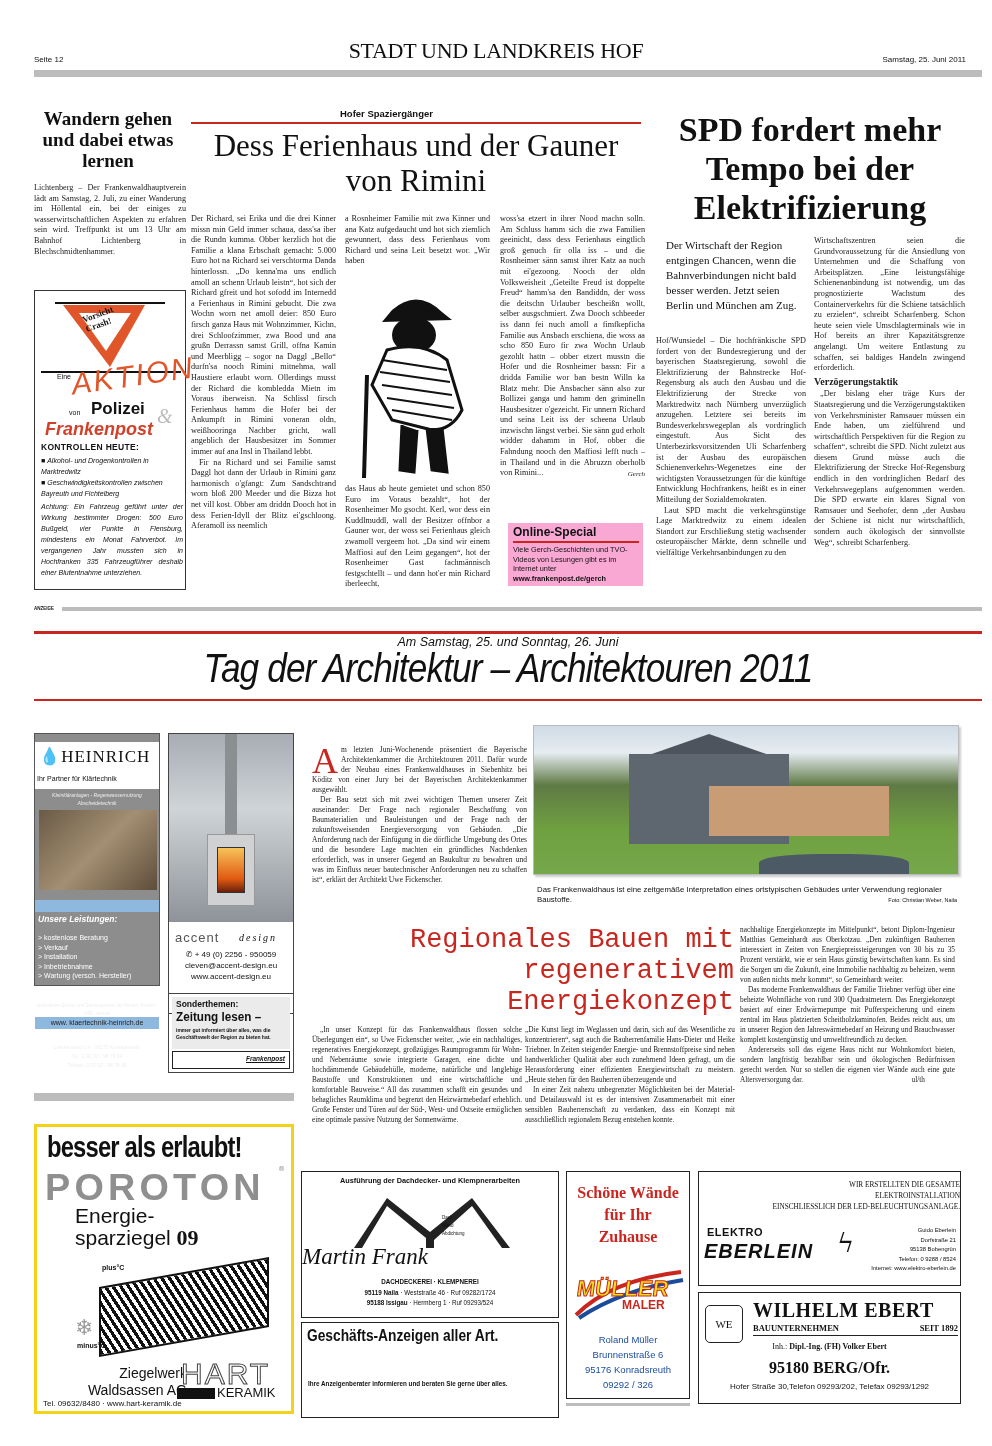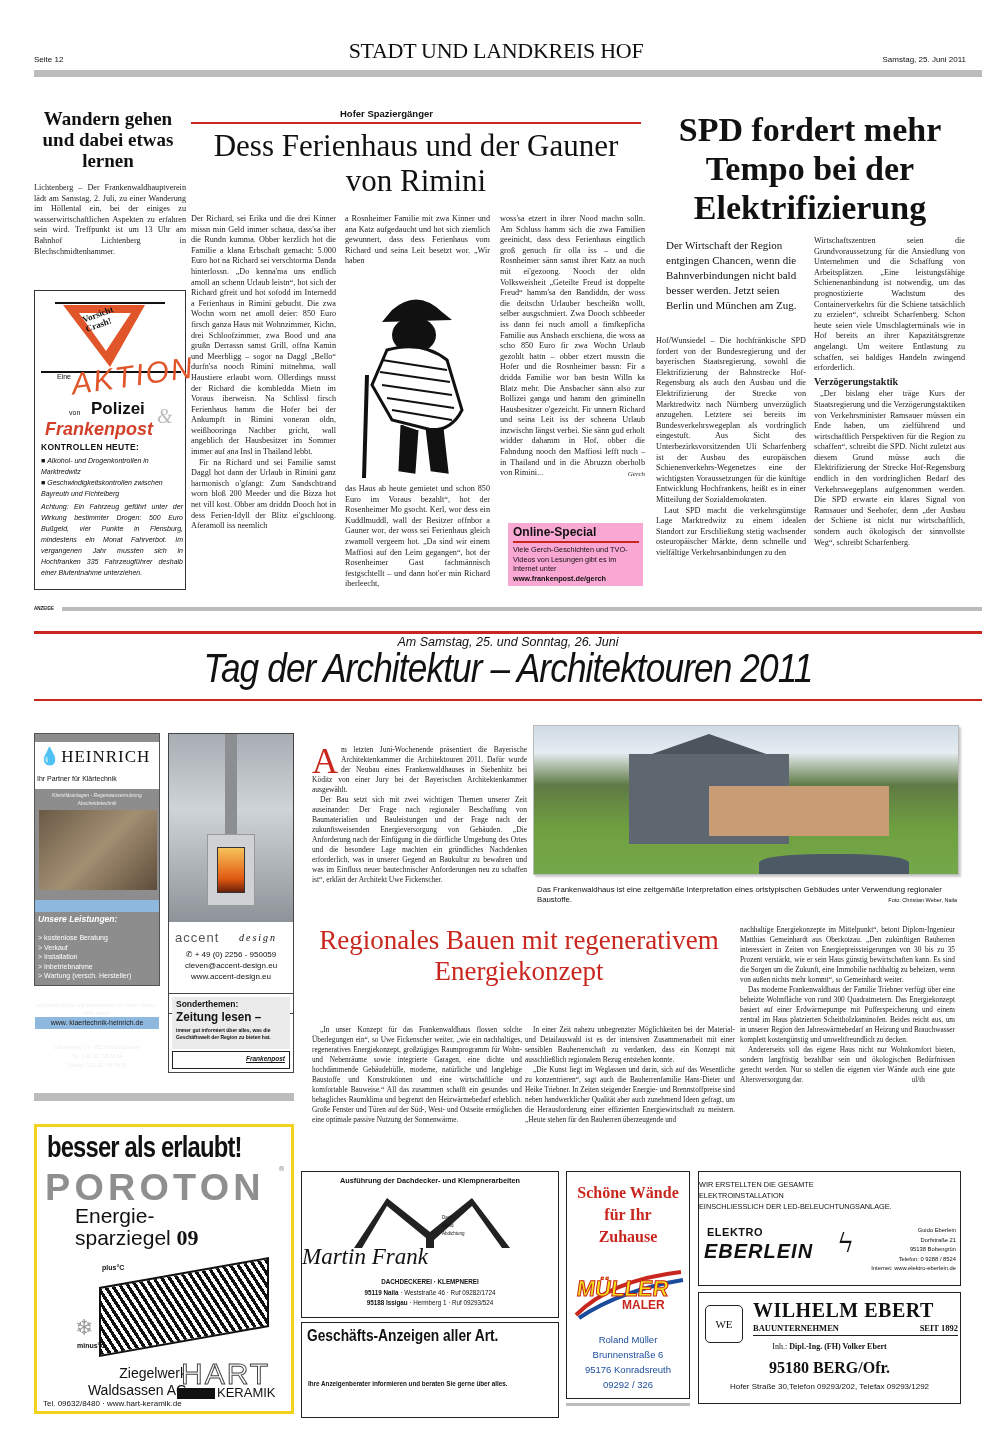--- a/index.html
+++ b/index.html
@@ -85,21 +85,21 @@
 
 #arch-intro{left:312px;top:745px;width:215px;font-size:7.5px;line-height:10px}
 #dropcap{float:left;font-family:"Liberation Serif",serif;font-size:36px;line-height:28px;color:#c8261e;margin:2px 3px 0 0}
 #house-img{left:533px;top:725px;width:426px;height:150px;background:linear-gradient(180deg,#cfdbe6 0,#e6ecf1 18%,#5f7a45 40%,#6fa040 70%,#75a84b);border:1px solid #bbb;box-shadow:2px 2px 2px #ccc;overflow:hidden}
 .house-body{position:absolute;left:95px;top:28px;width:160px;height:90px;background:#5e6670}
 .house-roof{position:absolute;left:95px;top:8px;width:0;height:0;border-left:80px solid transparent;border-right:80px solid transparent;border-bottom:28px solid #4d545d}
 .house-wing{position:absolute;left:175px;top:60px;width:180px;height:50px;background:#c89d76}
 .house-pond{position:absolute;left:225px;top:128px;width:150px;height:22px;background:#4c5a66;border-radius:40% 40% 0 0}
 #house-caption{left:537px;top:885px;width:420px;font-family:"Liberation Sans",sans-serif;font-size:7.8px;line-height:10px}
 #house-credit{position:absolute;right:0;bottom:0;font-size:5.5px}
-#arch-h2{left:304px;top:925px;width:430px;text-align:center;font-family:Liberation Serif, serif;font-size:27px;line-height:31px;color:#c8261e}
+#arch-h2{left:304px;top:925px;width:430px;text-align:right;font-family:Liberation Mono, monospace;font-size:27px;line-height:31px;color:#c8261e}
 #arch-col1{left:312px;top:1025px;width:210px;font-size:7.3px;line-height:10px}
 #arch-col2{left:525px;top:1025px;width:210px;font-size:7.3px;line-height:10px}
 #arch-col3{left:740px;top:925px;width:215px;font-size:7.3px;line-height:10px}
 
 #poroton{left:34px;top:1124px;width:260px;height:290px;border:3px solid #f2d21a;background:#fff}
 #por-h{position:absolute;left:10px;top:4px;font-family:"Liberation Sans",sans-serif;font-weight:bold;font-size:29px;letter-spacing:-1px;transform:scaleX(.82);transform-origin:left}
 #por-brand{position:absolute;left:8px;top:40px;font-family:"Liberation Sans",sans-serif;font-weight:bold;font-size:36px;color:#8f8f8f;letter-spacing:4px;transform:scaleX(1.05);transform-origin:left}
 #por-reg{position:absolute;right:6px;top:38px;font-size:7px;color:#888}
 #por-e1{position:absolute;left:38px;top:78px;font-family:"Liberation Sans",sans-serif;font-size:21px;line-height:22px}
 #por-09{font-family:"Liberation Serif",serif;font-weight:bold;font-size:22px}
@@ -127,21 +127,21 @@
 
 #mueller{left:566px;top:1171px;width:124px;height:228px;border:1px solid #222}
 #mueller-h{position:absolute;left:0;top:10px;width:122px;text-align:center;font-family:"Liberation Serif",serif;font-weight:bold;font-size:16px;line-height:22px;color:#c8261e}
 #mueller-logo{position:absolute;left:10px;top:104px;font-family:"Liberation Sans",sans-serif;font-weight:bold;font-size:22px;color:#f2e21a;-webkit-text-stroke:1px #c8261e;transform:skewX(-8deg)}
 #mueller-maler{position:absolute;left:55px;top:126px;font-family:"Liberation Sans",sans-serif;font-weight:bold;font-size:12px;color:#c8261e}
 #mueller-swoosh{position:absolute;left:4px;top:98px;width:114px;height:50px}
 #mueller-addr{position:absolute;left:0;top:160px;width:122px;text-align:center;font-family:"Liberation Sans",sans-serif;font-size:9.5px;line-height:15px;color:#1b4c9c}
 #mueller-bar{left:566px;top:1403px;width:124px;height:3px}
 
 #eberlein{left:698px;top:1171px;width:263px;height:115px;border:1px solid #222}
-#eb-h{position:absolute;left:0;top:7px;width:261px;text-align:left;font-family:Liberation Sans, sans-serif;font-size:7.3px;line-height:11px}
+#eb-h{position:absolute;left:0;top:7px;width:261px;text-align:right;font-family:Liberation Serif, serif;font-size:7.3px;line-height:11px}
 #eb-elektro{position:absolute;left:8px;top:54px;font-family:"Liberation Sans",sans-serif;font-weight:bold;font-size:11px;letter-spacing:.5px}
 #eb-name{position:absolute;left:5px;top:68px;font-family:"Liberation Sans",sans-serif;font-weight:bold;font-style:italic;font-size:20px;letter-spacing:1px}
 #eb-bolt{position:absolute;left:138px;top:56px;font-size:26px}
 #eb-addr{position:absolute;right:4px;top:54px;text-align:right;font-family:"Liberation Sans",sans-serif;font-size:5.8px;line-height:9.5px}
 #ebert{left:698px;top:1292px;width:263px;height:112px;border:1px solid #222}
 #ebert-logo{position:absolute;left:6px;top:12px;width:38px;height:38px;border:1px solid #222;border-radius:5px;font-family:"Liberation Serif",serif;font-size:11px;text-align:center;line-height:36px}
 #ebert-name{position:absolute;left:54px;top:6px;font-family:"Liberation Serif",serif;font-weight:bold;font-size:20px;letter-spacing:.5px}
 #ebert-sub{position:absolute;left:54px;top:30px;width:205px;font-family:"Liberation Serif",serif;font-weight:bold;font-size:8.5px;border-bottom:1px solid #222;padding-bottom:2px}
 #ebert-seit{float:right}
 #ebert-inh{position:absolute;left:0;top:49px;width:261px;text-align:center;font-family:"Liberation Serif",serif;font-size:8px}
@@ -304,22 +304,22 @@
 </div>
 <div class="abs" id="house-caption">
   <span>Das Frankenwaldhaus ist eine zeitgemäße Interpretation eines ortstypischen Gebäudes unter Verwendung regionaler Baustoffe.</span>
   <span id="house-credit">Foto: Christian Weber, Naila</span>
 </div>
 <div class="abs" id="arch-h2">Regionales Bauen mit regenerativem Energiekonzept</div>
 <div class="abs body-text" id="arch-col1">
   <p style="text-indent:8px">„In unser Konzept für das Frankenwaldhaus flossen solche Überlegungen ein“, so Uwe Fickenscher weiter, „wie ein nachhaltiges, regeneratives Energiekonzept, großzügiges Raumprogramm für Wohn- und Nebenräume sowie integrierte Garagen, eine dichte und hochdämmende Gebäudehülle, moderne, natürliche und langlebige Baustoffe und Konstruktionen und eine wirtschaftliche und komfortable Bauweise.“ All das zusammen schafft ein gesundes und behagliches Raumklima und begrenzt den Heizwärmebedarf erheblich. Große Fenster und Türen auf der Süd-, West- und Ostseite ermöglichen eine optimale passive Nutzung der Sonnenwärme.</p>
 </div>
 <div class="abs body-text" id="arch-col2">
+  <p>„Die Kunst liegt im Weglassen und darin, sich auf das Wesentliche zu konzentrieren“, sagt auch die Bauherrenfamilie Hans-Dieter und Heike Triebner. In Zeiten steigender Energie- und Brennstoffpreise sind neben handwerklicher Qualität aber auch zunehmend Ideen gefragt, um die Herausforderung einer effizienten Energiewirtschaft zu meistern. „Heute stehen für den Bauherren überzeugende und</p>
   <p style="text-indent:8px">In einer Zeit nahezu unbegrenzter Möglichkeiten bei der Material- und Detailauswahl ist es der intensiven Zusammenarbeit mit einer sensiblen Bauherrenschaft zu verdanken, dass ein Konzept mit ausschließlich regionalem Bezug entstehen konnte.</p>
-  <p>„Die Kunst liegt im Weglassen und darin, sich auf das Wesentliche zu konzentrieren“, sagt auch die Bauherrenfamilie Hans-Dieter und Heike Triebner. In Zeiten steigender Energie- und Brennstoffpreise sind neben handwerklicher Qualität aber auch zunehmend Ideen gefragt, um die Herausforderung einer effizienten Energiewirtschaft zu meistern. „Heute stehen für den Bauherren überzeugende und</p>
 </div>
 <div class="abs body-text" id="arch-col3">
   <p>nachhaltige Energiekonzepte im Mittelpunkt“, betont Diplom-Ingenieur Matthias Gemeinhardt aus Oberkotzau. „Den zukünftigen Bauherren interessiert in Zeiten von Energiepreissteigerungen von 30 bis zu 35 Prozent verstärkt, wie er sein Haus günstig bewirtschaften kann. Es sind die Sorgen um die Zukunft, eine Immobilie nachhaltig zu beheizen, wenn von außen nichts mehr kommt“, so Gemeinhardt weiter.</p>
   <p>Das moderne Frankenwaldhaus der Familie Triebner verfügt über eine beheizte Wohnfläche von rund 300 Quadratmetern. Das Energiekonzept basiert auf einer Erdwärmepumpe mit Pufferspeicherung und einem zentral im Haus platzierten Scheitholzkaminofen. Beides reicht aus, um in unserer Region den Jahreswärmebedarf an Heizung und Brauchwasser komplett kostengünstig und umweltfreundlich zu decken.</p>
   <p>Andererseits soll das eigene Haus nicht nur Wohnkomfort bieten, sondern langfristig bezahlbar sein und ökologischen Bedürfnissen gerecht werden. Nur so stellen die eigenen vier Wände auch eine gute Altersversorgung dar.</p>
   <div style="text-align:right;margin-top:-10px;padding-right:30px">ul/th</div>
 </div>
 
 <div class="abs" id="poroton">
   <div id="por-h">besser als erlaubt!</div>

